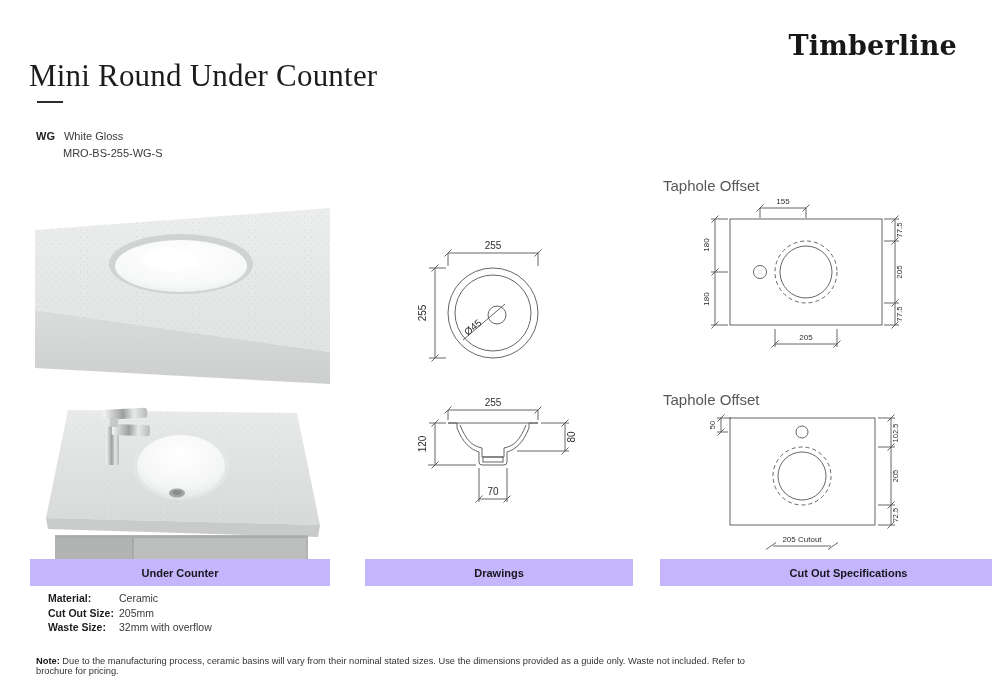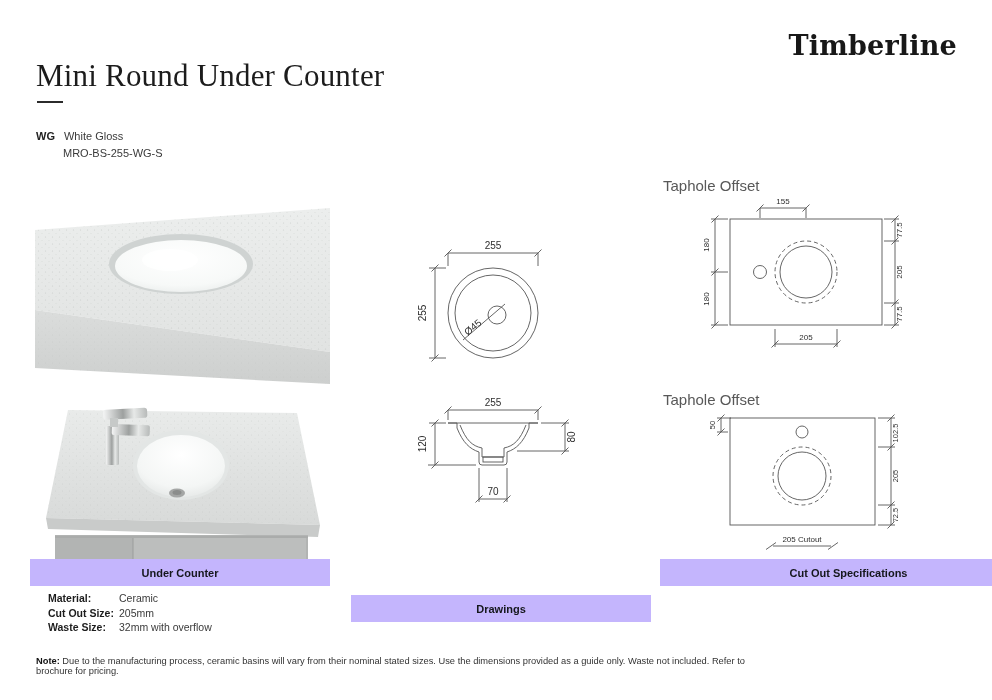--- a/index.html
+++ b/index.html
@@ -7,34 +7,34 @@
     width:992px;height:700px;position:relative;background:#ffffff;
     font-family:"Liberation Sans", sans-serif;color:#222;overflow:hidden;
   }
   .abs{position:absolute;}
   
   .logo{
     top:30px;right:35px;font-family:"DejaVu Serif", serif;font-weight:700;
     font-size:27px;color:#181818;letter-spacing:.2px;
   }
   .title{
-    left:36px;top:58px;font-family:"Liberation Serif", serif;font-weight:400;
+    left:29px;top:58px;font-family:"Liberation Serif", serif;font-weight:400;
     font-size:31px;color:#1c1c1c;letter-spacing:.2px;
   }
   .title-underline{left:37px;top:101px;width:26px;height:2px;background:#2b2b2b;}
   .variant{left:36px;top:128px;font-size:11px;color:#3a3a3a;line-height:17px;}
   .variant b{color:#222;font-weight:700;margin-right:9px;margin-top:47px;}
   .variant .sku{margin-left:27px;}
   
   .bar{
     top:559px;height:27px;background:#c4b5fd;display:flex;align-items:center;justify-content:center;
     font-size:11px;font-weight:700;color:#15171c;
   }
   .bar1{left:30px;width:300px;}
-  .bar2{left:351px;width:300px;margin-top:36px;}
+  .bar2{left:365px;width:268px;}
   .bar3{left:660px;width:297px;padding-left:40px;}
   
   .diag-title{font-size:15px;color:#585858;}
   
   .specs{left:36px;top:591px;font-size:10.5px;line-height:14.6px;}
   .spec-row{display:flex;}
   .spec-label{width:71px;font-weight:700;color:#1c1c1c;padding-left:12px;}
   .spec-value{color:#3a3a3a;}
   
   .note{left:36px;top:656px;width:740px;font-size:9.3px;color:#333;}

